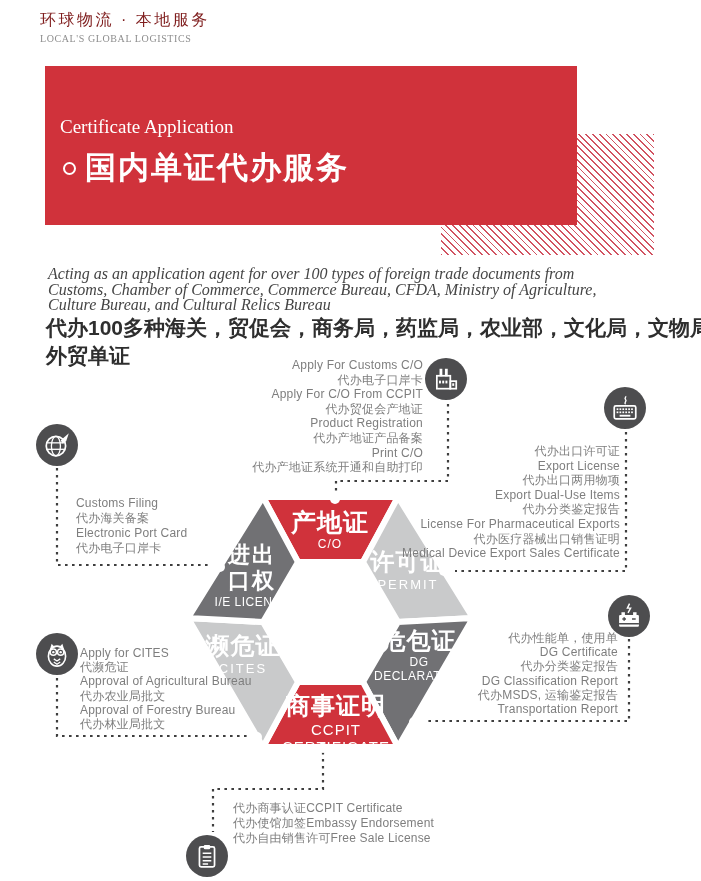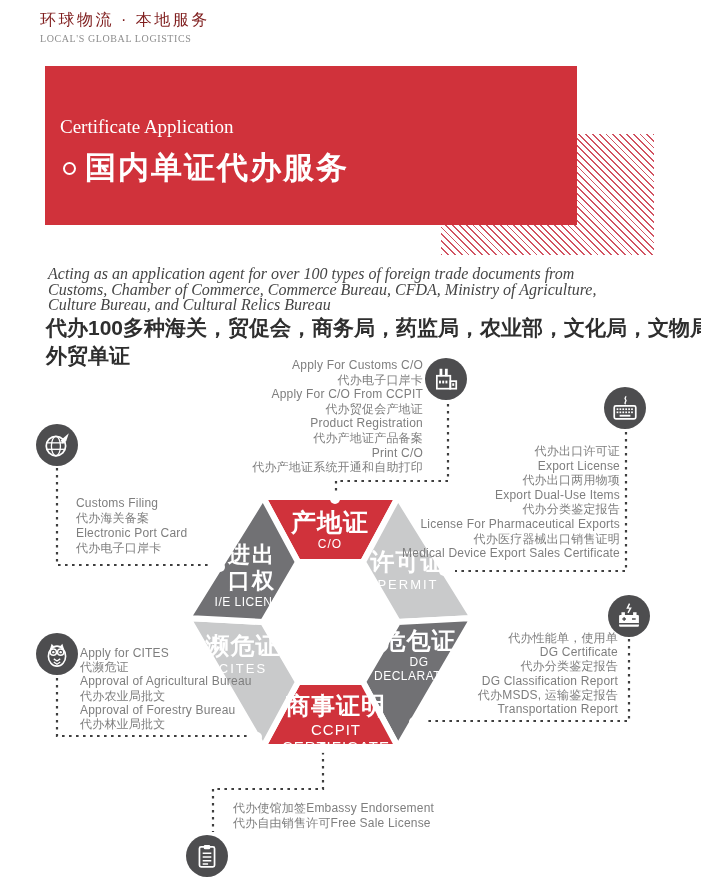--- a/index.html
+++ b/index.html
@@ -181,20 +181,21 @@
   <div class="list right lh142" style="right:83px;top:631px;">
     <div>代办性能单，使用单</div>
     <div>DG Certificate</div>
     <div>代办分类鉴定报告</div>
     <div>DG Classification Report</div>
     <div>代办MSDS, 运输鉴定报告</div>
     <div>Transportation Report</div>
   </div>
 
   <div class="list lh15" style="left:233px;top:801px;">
+    <div>代办商事认证CCPIT Certificate</div>
     <div>代办使馆加签Embassy Endorsement</div>
     <div>代办自由销售许可Free Sale License</div>
   </div>
 
   <div class="icon-circle" style="left:36px;top:424px;">
     <svg width="28" height="28" viewBox="0 0 26 26">
       <circle cx="12" cy="14" r="9" fill="none" stroke="#fff" stroke-width="1.6"></circle>
       <ellipse cx="12" cy="14" rx="4.2" ry="9" fill="none" stroke="#fff" stroke-width="1.2"></ellipse>
       <line x1="3.6" y1="11" x2="20.4" y2="11" stroke="#fff" stroke-width="1.2"></line>
       <line x1="3.6" y1="17" x2="20.4" y2="17" stroke="#fff" stroke-width="1.2"></line>

